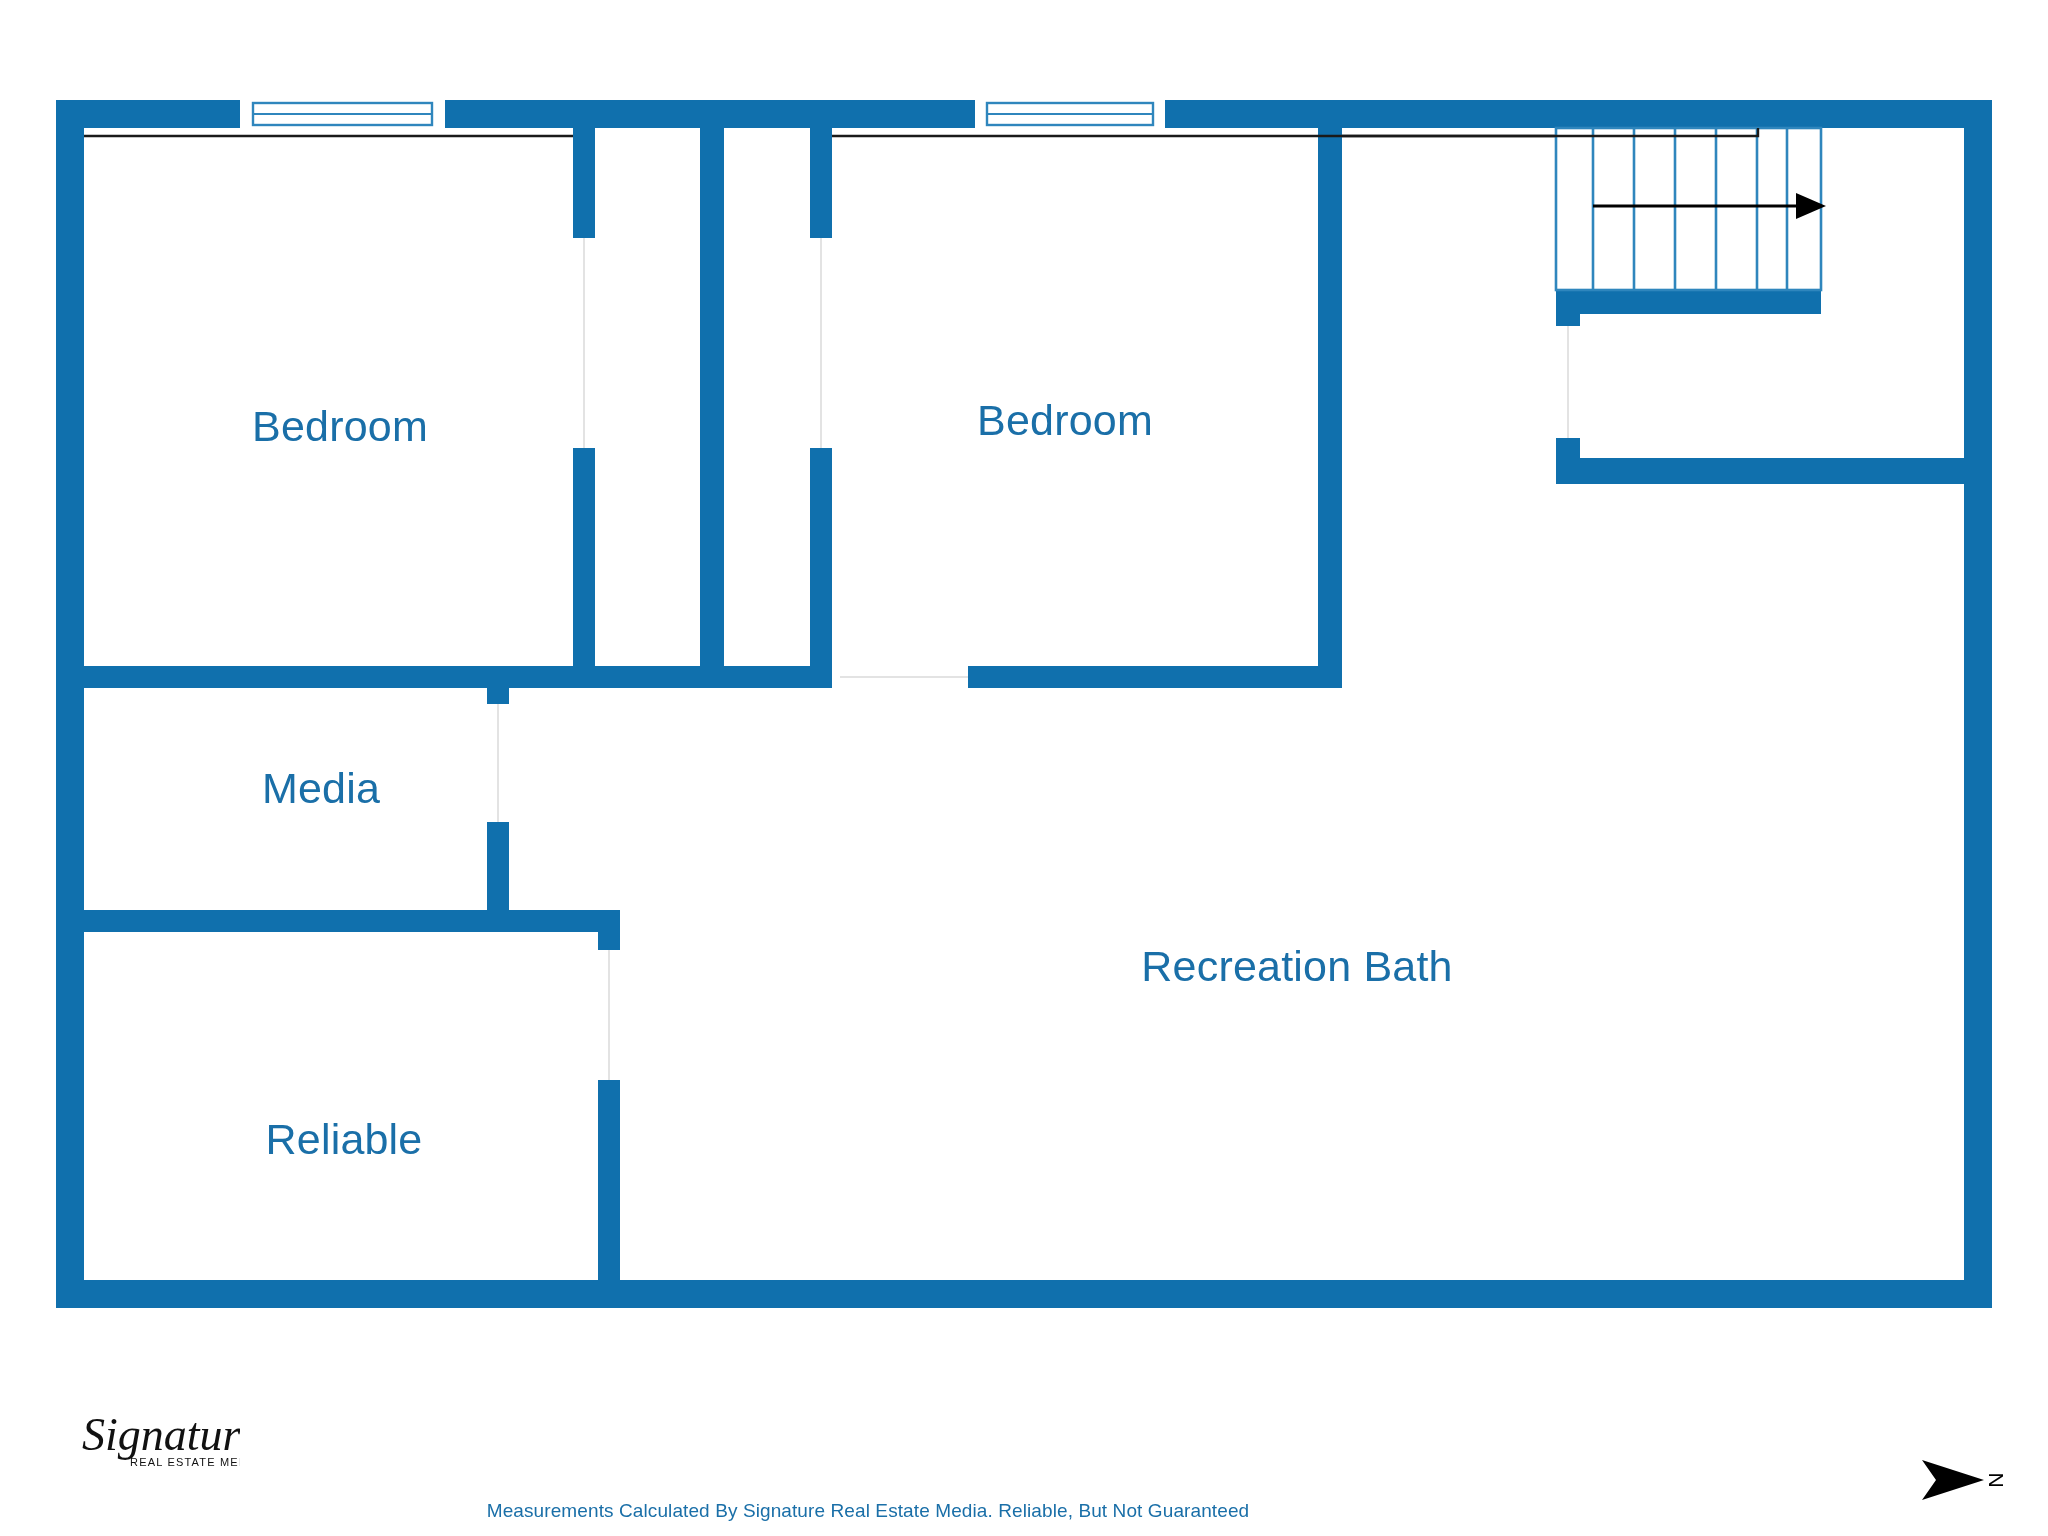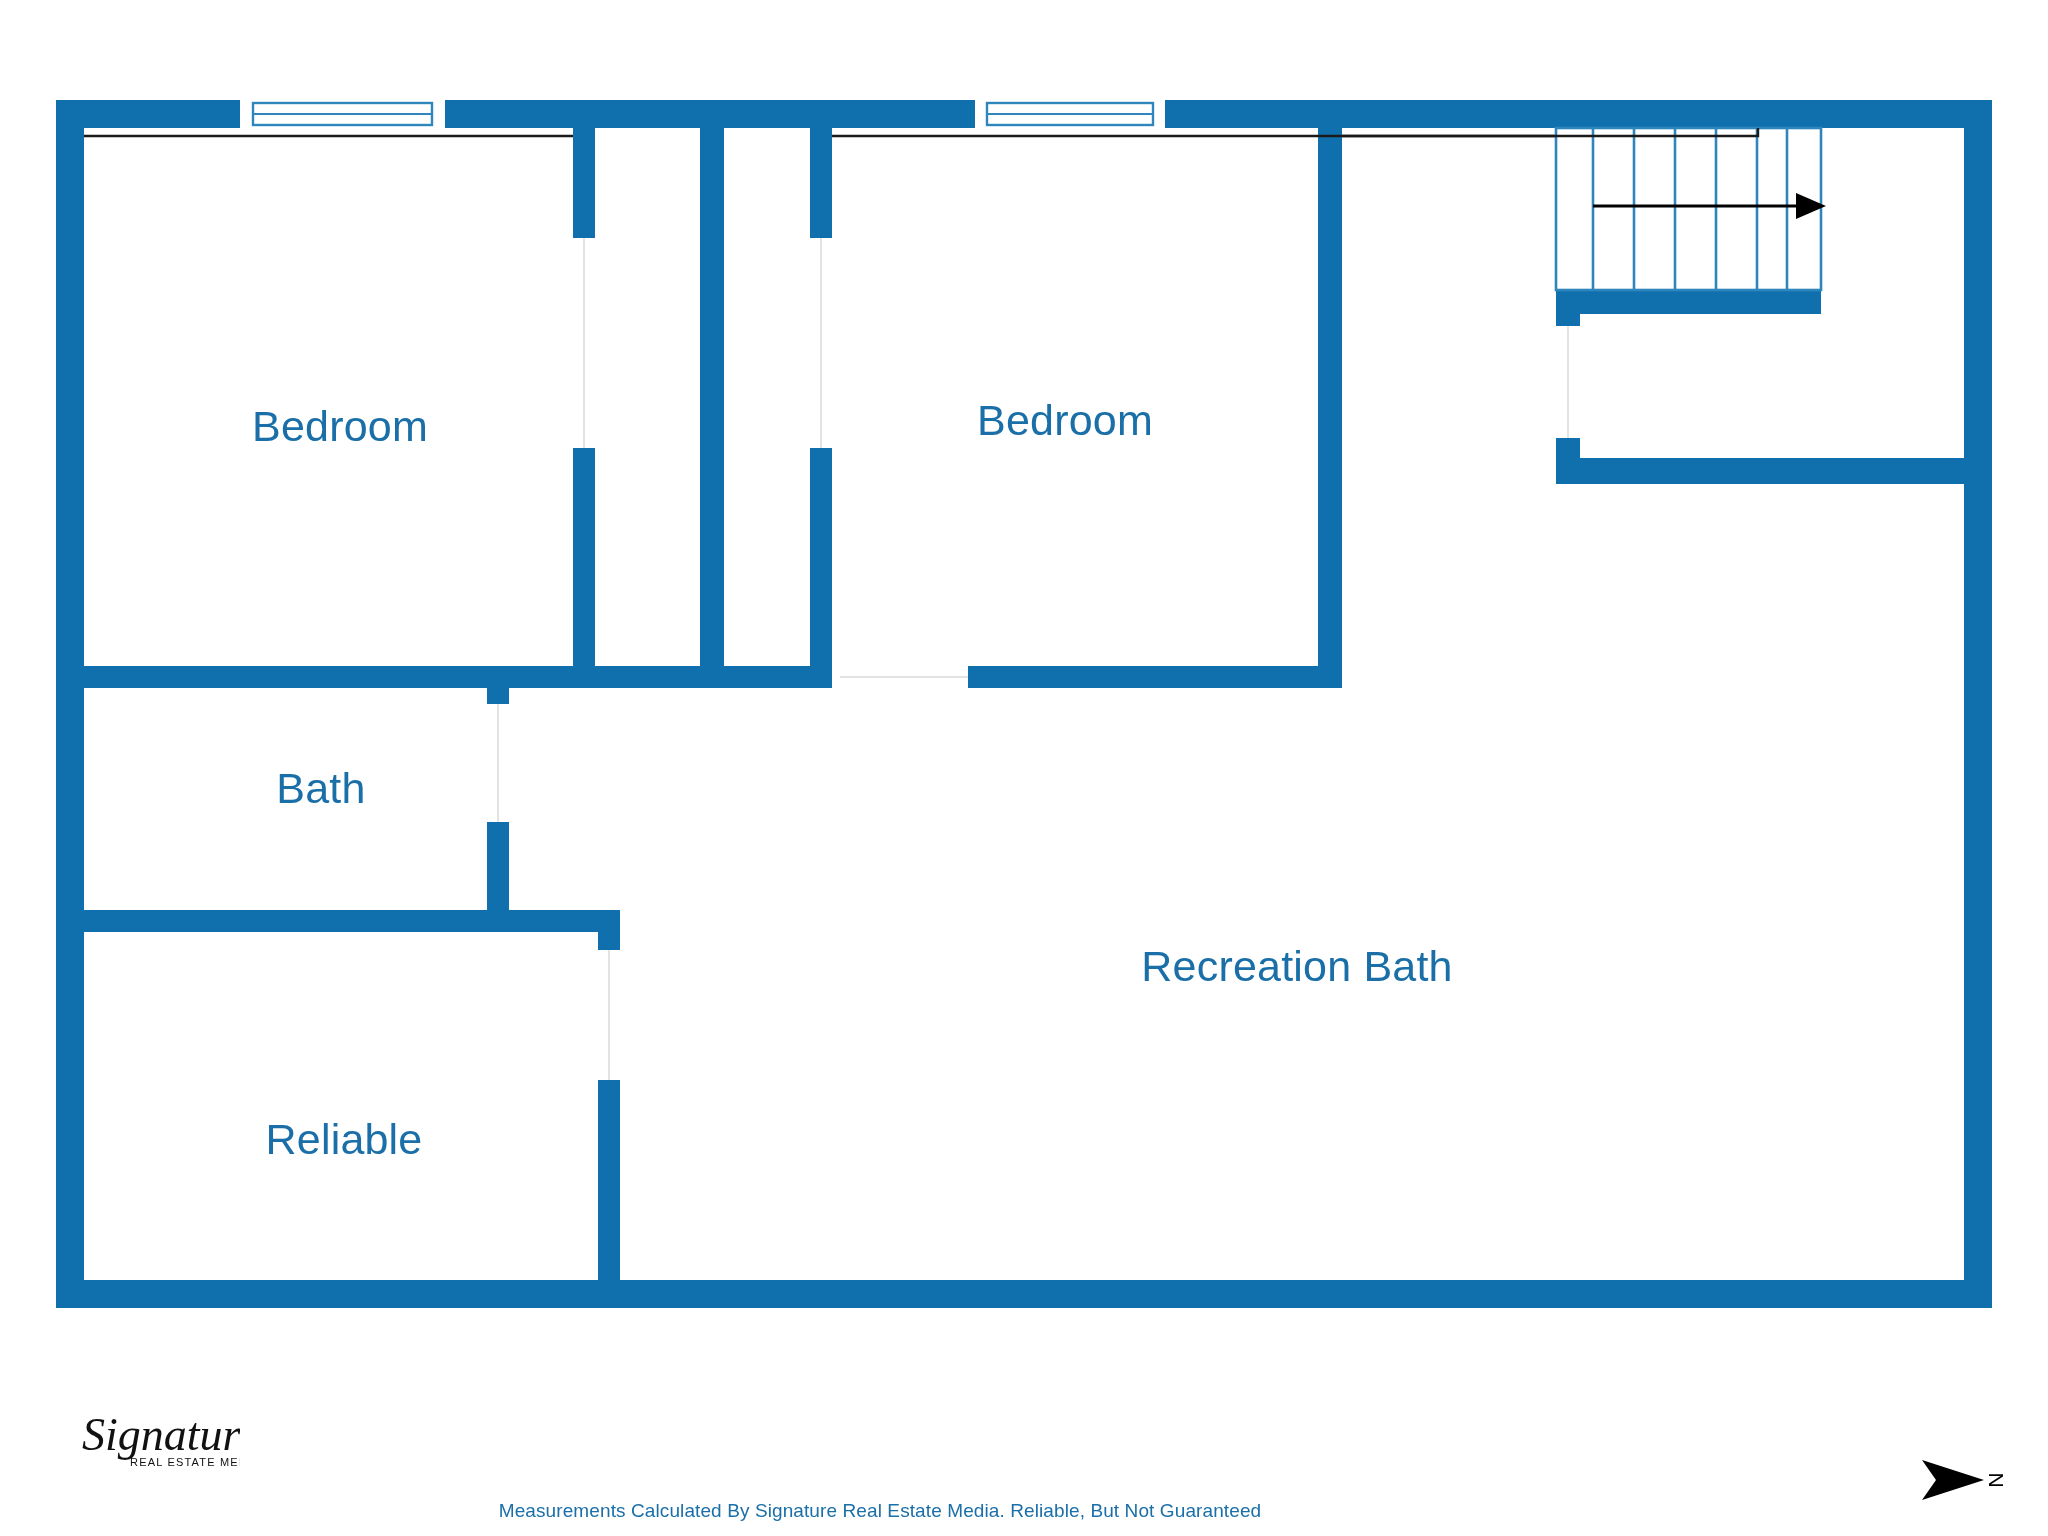--- a/index.html
+++ b/index.html
@@ -36,21 +36,21 @@
     font-weight: 400;
     white-space: nowrap;
     transform: translate(-50%, -50%);
     letter-spacing: 0.2px;
     user-select: none;
   }
   .room-label.big { font-size: 43px; }
 
   #footer-note {
     position: absolute;
-    left: 16px;
+    left: 4px;
     top: 1492px;
     width: 1728px;
     text-align: center;
     color: #1a6fa8;
     font-size: 19px;
     font-family: "Liberation Sans", "DejaVu Sans", sans-serif;
     letter-spacing: 0.1px;
     user-select: none;
   }
 
@@ -181,21 +181,21 @@
       <line x1="840" y1="669" x2="968" y2="669"></line>
       <line x1="1568" y1="318" x2="1568" y2="430"></line>
     </g>
 
   </svg>
 
   <div class="room-label big" style="left:340px; top:418px;">Bedroom</div>
 
   <div class="room-label big" style="left:1065px; top:412px;">Bedroom</div>
 
-  <div class="room-label big" style="left:321px; top:780px;">Bath</div>
+  <div class="room-label big" style="left:321px; top:780px;">Media</div>
 
   <div class="room-label big" style="left:344px; top:1131px;">Reliable</div>
 
   <div class="room-label big" style="left:1297px; top:958px;">Recreation Bath</div>
 
   <svg id="brand-logo" viewBox="0 0 170 80">
     <text x="12" y="50" font-family="'Liberation Serif','DejaVu Serif',serif" font-size="46" font-style="italic" fill="#111111">Signature</text>
     <text x="60" y="66" font-family="'Liberation Sans','DejaVu Sans',sans-serif" font-size="11" letter-spacing="1.2" fill="#111111">REAL ESTATE MEDIA</text>
   </svg>
 

